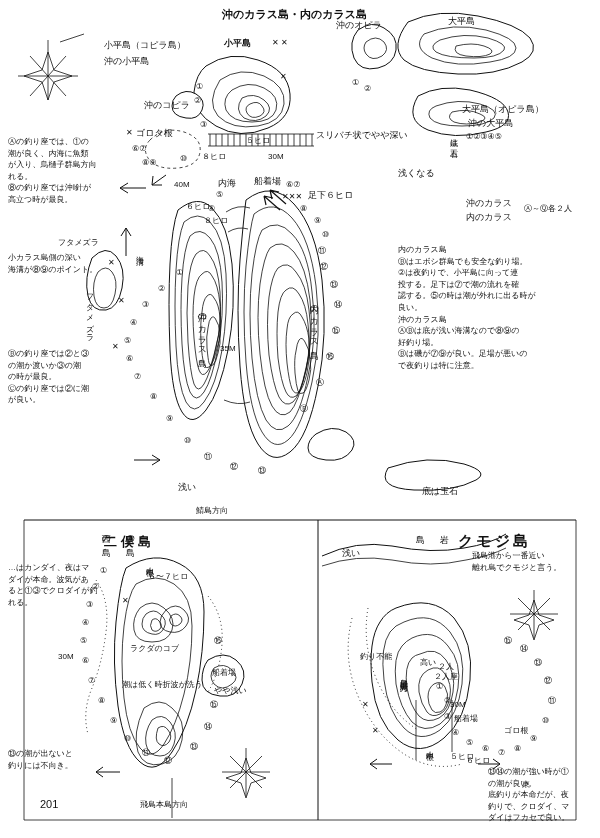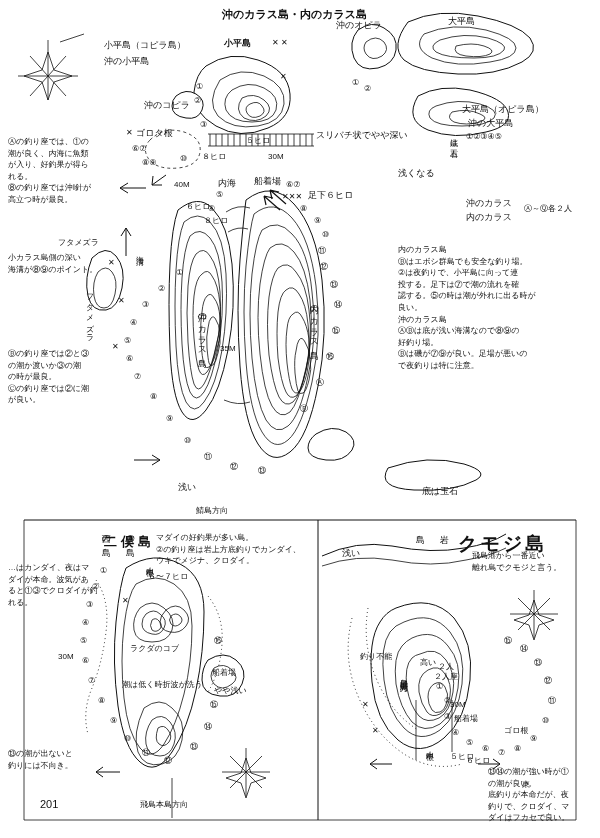--- a/index.html
+++ b/index.html
@@ -263,21 +263,21 @@
   <div class="t circ" style="left:184px;top:436px;">⑩</div>
   <div class="t circ" style="left:204px;top:452px;">⑪</div>
   <div class="t circ" style="left:230px;top:462px;">⑫</div>
   <div class="t circ" style="left:258px;top:466px;">⑬</div>
   <div class="t circ" style="left:108px;top:258px;">✕</div>
   <div class="t circ" style="left:118px;top:296px;">✕</div>
   <div class="t circ" style="left:112px;top:342px;">✕</div>
 
   <div class="t body-txt" style="left:8px;top:136px;width:74px;">Ⓐの釣り座では、①の
 潮が良く、内海に魚類
-が入り、好釣果が得ら
+が入り、鳥樋子群島方向
 れる。
 ⑧の釣り座では沖Ⅰ針が
 高立つ時が最良。</div>
   <div class="t body-txt" style="left:8px;top:252px;width:74px;">小カラス島側の深い
 海溝が⑧⑨のポイント。</div>
   <div class="t body-txt" style="left:8px;top:348px;width:78px;">Ⓑの釣り座では②と③
 の潮か渡いか③の潮
 の時が最良。
 Ⓒの釣り座では②に潮
 が良い。</div>
@@ -290,23 +290,20 @@
 良い。
 沖のカラス島
 ⒶⒷは底が浅い海溝なので⑧⑨の
 好釣り場。
 Ⓑは磯が⑦⑨が良い。足場が悪いの
 で夜釣りは特に注意。</div>
 
   <div class="t lbl vert" style="left:100px;top:528px;">西の島</div>
   <div class="t lbl vert" style="left:124px;top:528px;">東の島</div>
   <div class="t title" style="left:104px;top:534px;font-size:13px;letter-spacing:4px;">二俣島</div>
-  <div class="t body-txt" style="left:156px;top:532px;width:150px;">マダイの好釣果が多い島。
-②の釣り座は岩上方底釣りでカンダイ、
-ウキでメジナ、クロダイ。</div>
   <div class="t body-txt" style="left:8px;top:562px;width:78px;">…はカンダイ、夜はマ
 ダイが本命。波気があ
 ると①③でクロダイが釣
 れる。</div>
   <div class="t body-txt" style="left:8px;top:748px;width:78px;">⑬の潮が出ないと
 釣りには不向き。</div>
 
   <div class="t sm" style="left:130px;top:644px;">ラクダのコブ</div>
   <div class="t sm" style="left:212px;top:668px;">船着場</div>
   <div class="t sm" style="left:214px;top:686px;">やや浅い</div>
@@ -329,21 +326,21 @@
   <div class="t circ" style="left:142px;top:748px;">⑪</div>
   <div class="t circ" style="left:164px;top:756px;">⑫</div>
   <div class="t circ" style="left:190px;top:742px;">⑬</div>
   <div class="t circ" style="left:204px;top:722px;">⑭</div>
   <div class="t circ" style="left:210px;top:700px;">⑮</div>
   <div class="t circ" style="left:214px;top:636px;">⑯</div>
   <div class="t circ" style="left:122px;top:596px;">✕</div>
 
   <div class="t lbl vert" style="left:414px;top:528px;">島</div>
   <div class="t lbl vert" style="left:438px;top:528px;">岩</div>
-  <div class="t title" style="left:458px;top:532px;font-size:19px;letter-spacing:3px;">クモジ島</div>
+  <div class="t title" style="left:458px;top:532px;font-size:15px;letter-spacing:3px;">クモジ島</div>
   <div class="t body-txt" style="left:472px;top:550px;width:112px;">飛島港から一番近い
 離れ島でクモジと言う。</div>
   <div class="t body-txt" style="left:488px;top:766px;width:92px;">⑬⑭の潮が強い時が①
 の潮が良い。
 底釣りが本命だが、夜
 釣りで、クロダイ、マ
 ダイはフカセで良い。</div>
 
   <div class="t lbl" style="left:342px;top:548px;">浅い</div>
   <div class="t sm" style="left:360px;top:652px;">釣り不能</div>

